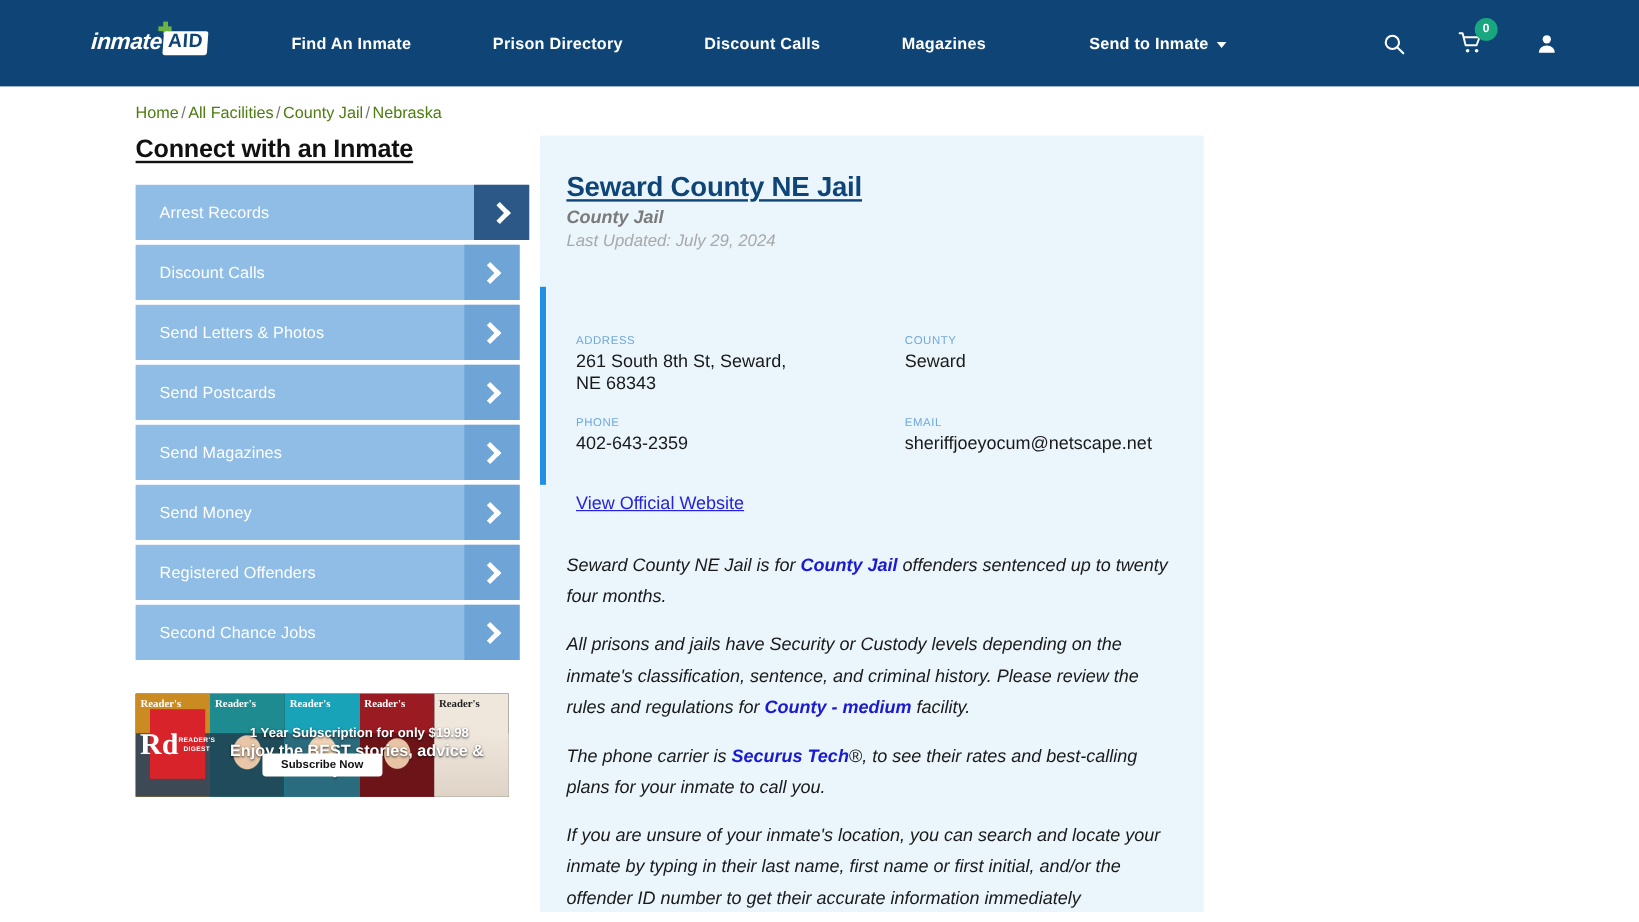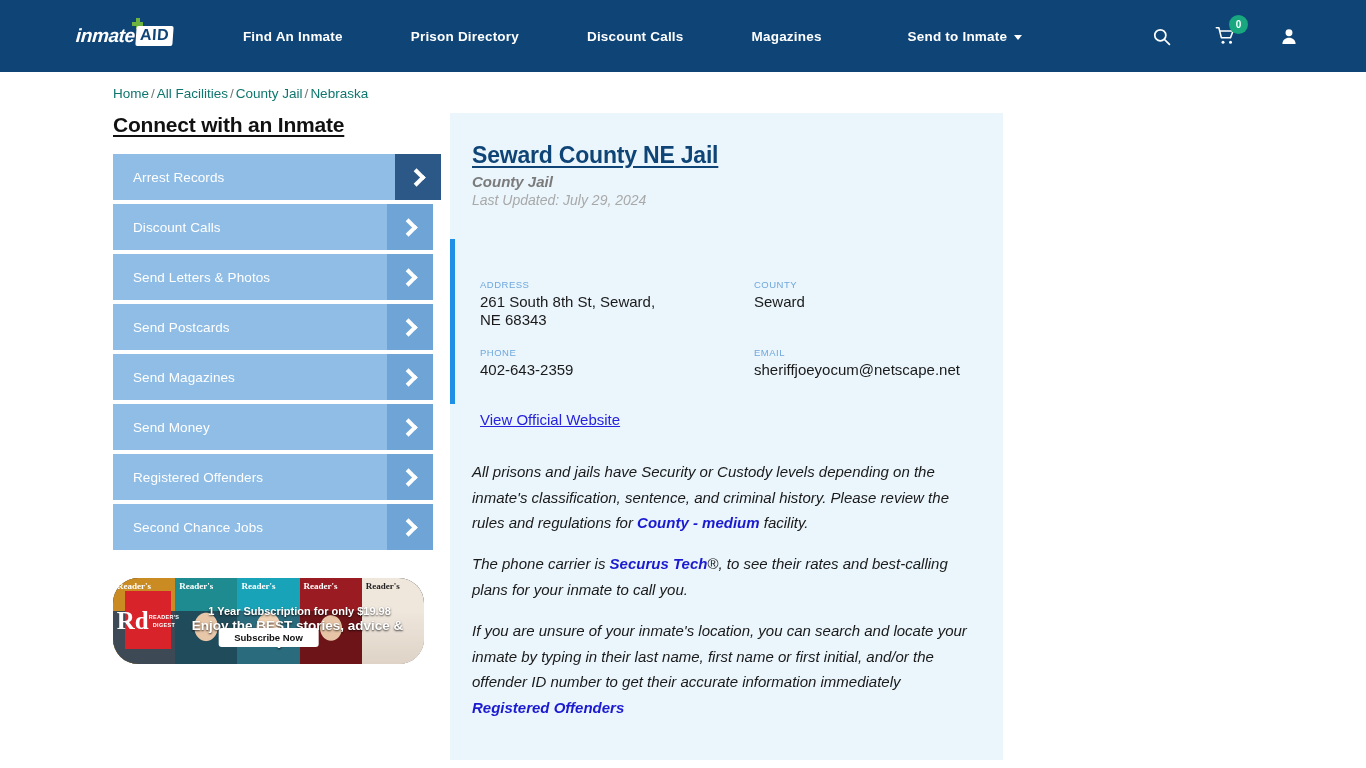--- a/index.html
+++ b/index.html
@@ -130,21 +130,21 @@
 
   
   .breadcrumb {
     position: absolute;
     top: 86px;
     left: 113px;
     font-size: 13.5px;
     color: #6a6ad6;
     white-space: nowrap;
   }
-  .breadcrumb a { color: #0f766e; text-decoration: none; cursor: pointer; }
+  .breadcrumb a { color: #4d7c0f; text-decoration: none; cursor: pointer; }
   .breadcrumb .sep { color: #777777; margin: 0 2px; }
 
   
   .sidebar { position: absolute; top: 113px; left: 113px; width: 320px; }
 
   .sidebar-title {
     font-size: 21px;
     font-weight: 700;
     color: #111111;
     text-decoration: underline;
@@ -192,21 +192,20 @@
   
   .ad-banner {
     position: absolute;
     top: 578px;
     left: 113px;
     width: 311px;
     height: 86px;
     overflow: hidden;
     cursor: pointer;
     background: #1a1a1a;
-    border-radius: 25px;
   }
   .ad-covers { position: absolute; inset: 0; display: flex; }
   .ad-cover { flex: 1; position: relative; overflow: hidden; }
   .ad-cover .ct { position:absolute; top:4px; left:4px; right:4px; font-size:9px; font-weight:700;
                   color:#ffffff; line-height:1; font-family:"Liberation Serif", serif; }
   .ad-cover .photo { position:absolute; left:0; right:0; bottom:0; height:62%; }
   .ad-c1 { background:#c98b22; }
   .ad-c1 .photo { background: radial-gradient(ellipse at 50% 35%, #d8bb8a 0 28%, #3d4a56 30% 100%); }
   .ad-c2 { background:#1d8b8f; }
   .ad-c2 .photo { background: radial-gradient(ellipse at 50% 30%, #e8c6a8 0 26%, #204b5a 28% 100%); }
@@ -533,20 +532,21 @@
         <div class="info-value wide">sheriffjoeyocum@netscape.net</div>
       </div>
 
     </div>
   </div>
 
   <a class="official-link">View Official Website</a>
 
   <div class="body-copy">
 
+    <p><span>Seward County NE Jail is for </span><b class="hl-link">County Jail</b><span> offenders sentenced up to twenty four months.</span></p>
 
     <p><span>All prisons and jails have Security or Custody levels depending on the inmate's classification, sentence, and criminal history. Please review the rules and regulations for </span><b class="hl-link">County - medium</b><span> facility.</span></p>
 
     <p><span>The phone carrier is </span><b class="hl-link">Securus Tech</b><span class="reg">®</span><span>, to see their rates and best-calling plans for your inmate to call you.</span></p>
 
     <p><span>If you are unsure of your inmate's location, you can search and locate your inmate by typing in their last name, first name or first initial, and/or the offender ID number to get their accurate information immediately </span><b class="hl-link">Registered Offenders</b></p>
 
   </div>
 </div>
 

